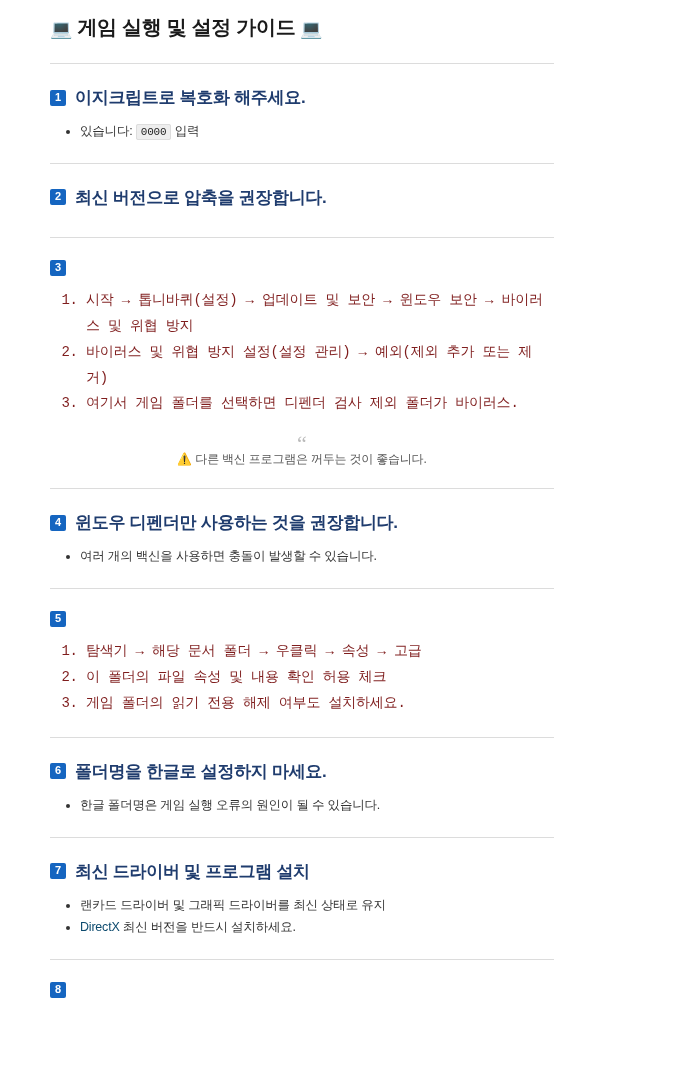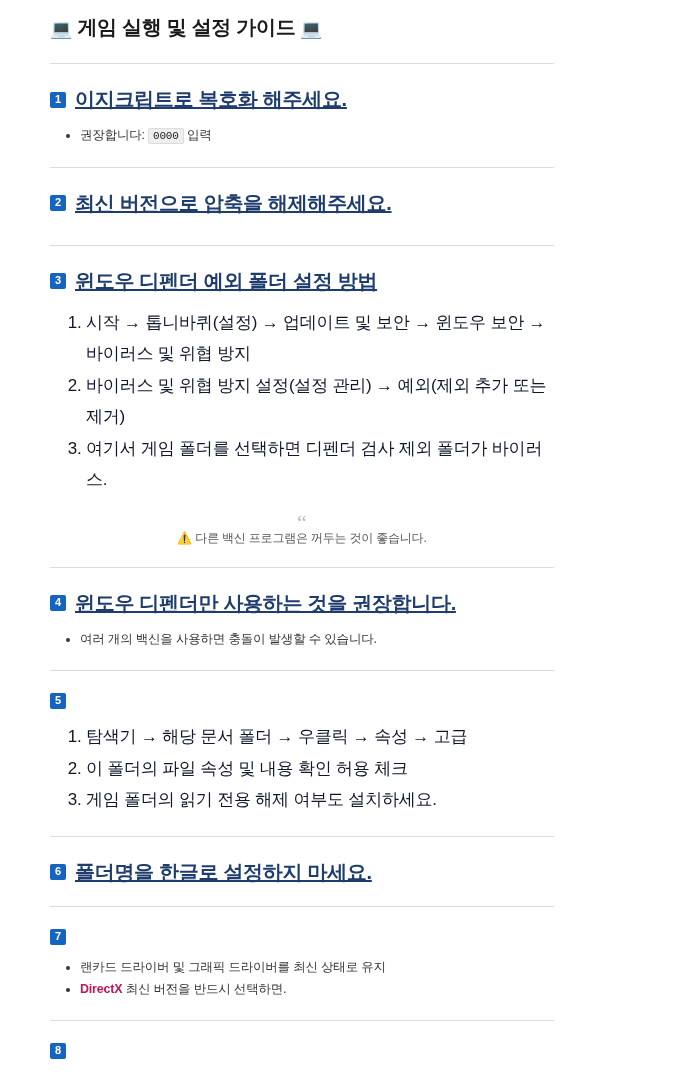--- a/index.html
+++ b/index.html
@@ -52,58 +52,58 @@
     font-size: 11px;
     font-weight: bold;
     line-height: 15px;
     width: 16px;
     height: 16px;
     text-align: center;
     border-radius: 2px;
     flex: none;
   }
   .section-title {
-    font-size: 20px;
+    font-size: 17px;
     font-weight: bold;
     color: #1f3c6e;
     letter-spacing: -0.3px;
-    text-decoration: underline;
   }
   ul.bullets {
     margin: 12px 0 0 0;
     padding-left: 30px;
     list-style: disc;
   }
   ul.bullets li {
     font-size: 12.5px;
     color: #333333;
     line-height: 1.75;
     letter-spacing: -0.2px;
   }
   ol.numbers {
     margin: 12px 0 0 0;
     padding-left: 36px;
     list-style: decimal;
   }
   ol.numbers li {
-    font-size: 17px;
-    color: #0f172a;
+    font-size: 14px;
+    color: #7f1d1d;
     line-height: 1.85;
     letter-spacing: -0.2px;
+    font-family: Liberation Mono, monospace;
   }
   code.kbd {
     font-family: "Liberation Mono", "DejaVu Sans Mono", monospace;
     background: #eeeeee;
     border: 1px solid #dddddd;
     border-radius: 2px;
     padding: 1px 4px;
     font-size: 11px;
     color: #222222;
   }
-  .strong-inline { font-weight: bold; color: #be185d; }
+  .strong-inline { font-weight: normal; color: #0c4a6e; }
   .note-quote {
     margin: 18px 0 0 0;
     text-align: center;
     position: relative;
     padding-top: 14px;
   }
   .note-quote .qmark {
     position: absolute;
     top: -2px;
     left: 50%;
@@ -141,39 +141,38 @@
 
   <hr class="rule">
 
   <div class="section">
     <div class="section-head">
       <span class="num-badge">1</span>
       <span class="section-title">이지크립트로 복호화 해주세요.</span>
     </div>
     <ul class="bullets">
       <li>
-        <span>권장합니다: </span><code class="kbd">0000</code><span> 입력</span>
+        <span>있습니다: </span><code class="kbd">0000</code><span> 입력</span>
       </li>
     </ul>
     <hr class="section-sep">
   </div>
 
   <div class="section">
     <div class="section-head">
       <span class="num-badge">2</span>
-      <span class="section-title">최신 버전으로 압축을 해제해주세요.</span>
+      <span class="section-title">최신 버전으로 압축을 권장합니다.</span>
     </div>
     <div class="spacer-bottom"></div>
     <hr class="section-sep">
   </div>
 
   <div class="section">
     <div class="section-head">
       <span class="num-badge">3</span>
-      <span class="section-title">윈도우 디펜더 예외 폴더 설정 방법</span>
     </div>
     <ol class="numbers">
       <li>시작 → 톱니바퀴(설정) → 업데이트 및 보안 → 윈도우 보안 → 바이러스 및 위협 방지</li>
       <li>바이러스 및 위협 방지 설정(설정 관리) → 예외(제외 추가 또는 제거)</li>
       <li>여기서 게임 폴더를 선택하면 디펜더 검사 제외 폴더가 바이러스.</li>
     </ol>
     <div class="note-quote">
       <span class="qmark">“</span>
       <span class="note-text">
         <span class="warn-emoji">⚠️</span>
@@ -204,30 +203,34 @@
       <li>게임 폴더의 읽기 전용 해제 여부도 설치하세요.</li>
     </ol>
     <hr class="section-sep">
   </div>
 
   <div class="section">
     <div class="section-head">
       <span class="num-badge">6</span>
       <span class="section-title">폴더명을 한글로 설정하지 마세요.</span>
     </div>
+    <ul class="bullets">
+      <li>한글 폴더명은 게임 실행 오류의 원인이 될 수 있습니다.</li>
+    </ul>
     <hr class="section-sep">
   </div>
 
   <div class="section">
     <div class="section-head">
       <span class="num-badge">7</span>
+      <span class="section-title">최신 드라이버 및 프로그램 설치</span>
     </div>
     <ul class="bullets">
       <li>랜카드 드라이버 및 그래픽 드라이버를 최신 상태로 유지</li>
-      <li><span class="strong-inline">DirectX</span><span> 최신 버전을 반드시 선택하면.</span></li>
+      <li><span class="strong-inline">DirectX</span><span> 최신 버전을 반드시 설치하세요.</span></li>
     </ul>
     <hr class="section-sep">
   </div>
 
   <div class="section">
     <div class="section-head">
       <span class="num-badge">8</span>
     </div>
   </div>
 

